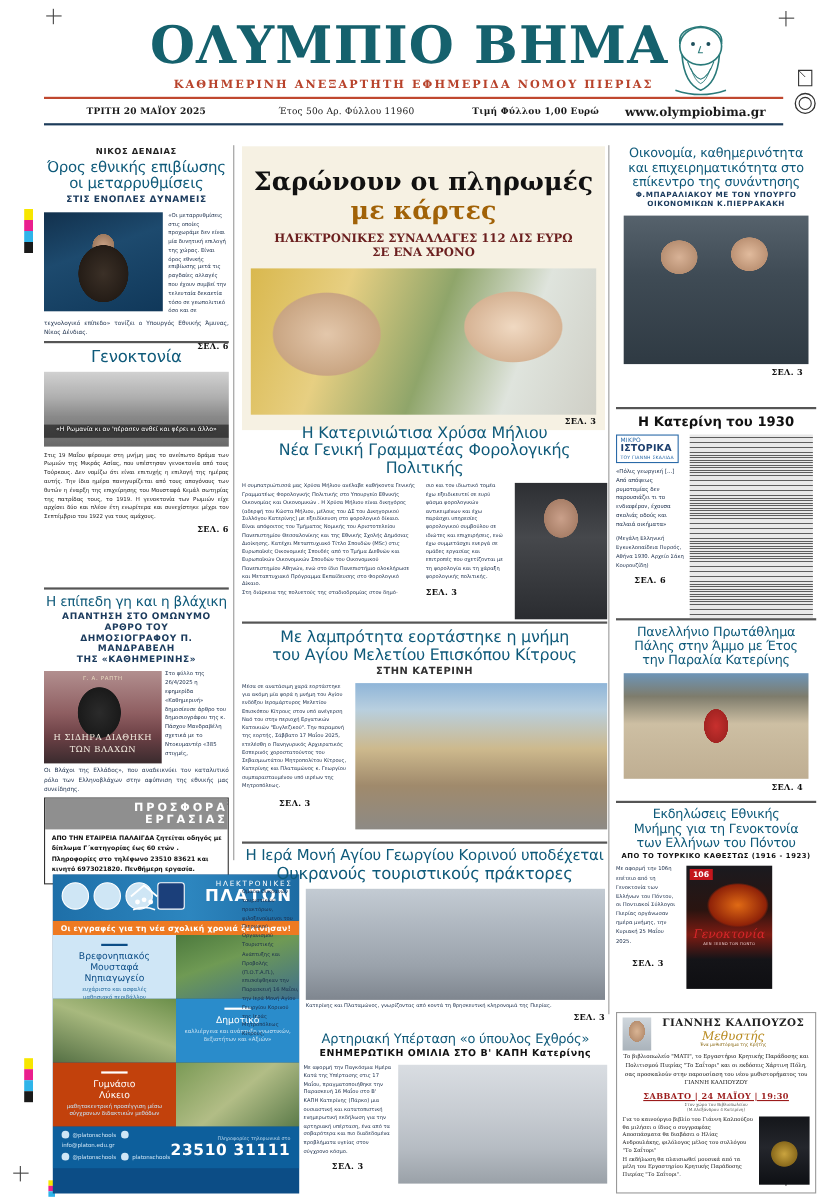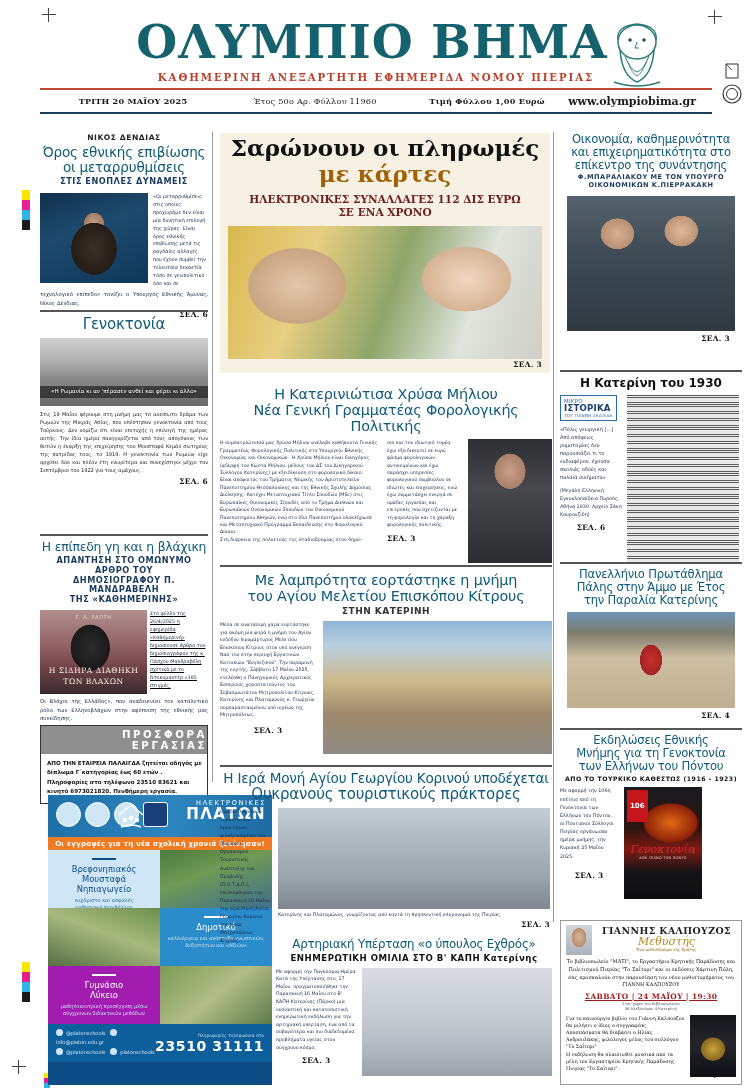--- a/index.html
+++ b/index.html
@@ -171,21 +171,21 @@
   .ad-orange { height:13px; background:#ee7a22; color:#fff; font-size:7px; font-weight:bold;
                display:flex; align-items:center; justify-content:center; letter-spacing:.2px; }
   .ad-grid { display:grid; grid-template-columns:1fr 1fr; }
   .ad-cell { height:58px; padding:8px 7px; position:relative; }
   .ad-cell .dash { width:24px; height:2px; background:#fff; margin:0 auto 4px auto; }
   .ad-cell .t1 { font-size:8.4px; color:#fff; text-align:center; line-height:1.2; }
   .ad-cell .t2 { font-size:5px; color:#c9e2f3; text-align:center; line-height:1.4; margin-top:3px; }
   .c-lblue { background:#cfe6f6; }
   .c-lblue .t1 { color:#0c4d86; } .c-lblue .t2 { color:#2a6fa0; } .c-lblue .dash { background:#0c4d86; }
   .c-mblue { background:#2a8ccb; }
-  .c-dnavy { background:#a21caf; }
+  .c-dnavy { background:#c2410c; }
   .ad-img-a { background:linear-gradient(160deg,#4d7a3e 0%,#6f9a54 40%,#3e6f8e 100%); }
   .ad-img-b { background:linear-gradient(200deg,#6b8f4a 0%,#a8b97e 45%,#546f44 100%); }
   .ad-img-c { background:linear-gradient(140deg,#7a9a55 0%,#b2bd86 50%,#5c7b4a 100%); }
   .ad-foot { background:#0d5f9c; height:38px; display:flex; align-items:center; padding:0 8px; }
   .ad-soc { flex:1; font-size:5px; color:#cfe6f6; line-height:1.9; }
   .ad-soc b { display:inline-block; width:7px; height:7px; border-radius:50%; background:#cfe6f6; margin-right:3px; vertical-align:-1px;}
   .ad-tel { text-align:right; color:#fff; }
   .ad-tel .s { font-size:4.4px; color:#bcd9ef; }
   .ad-tel .n { font-size:14px; font-weight:bold; letter-spacing:.6px; }
 
@@ -293,21 +293,21 @@
     <div class="sel" style="margin-top:2px;">ΣΕΛ. 6</div>
   </div>
 
   <div class="hr-med" style="position:absolute;left:40px;top:534px;width:168px;"></div>
 
   <div class="col" style="left:40px;top:540px;width:168px;">
     <div class="hl-blue" style="font-size:12.4px;">Η επίπεδη γη και η βλάχικη</div>
     <div class="hl-sub">ΑΠΑΝΤΗΣΗ ΣΤΟ ΟΜΩΝΥΜΟ ΑΡΘΡΟ ΤΟΥ</div>
     <div class="hl-sub" style="margin-top:0">ΔΗΜΟΣΙΟΓΡΑΦΟΥ Π. ΜΑΝΔΡΑΒΕΛΗ</div>
     <div class="hl-sub" style="margin-top:0">ΤΗΣ «ΚΑΘΗΜΕΡΙΝΗΣ»</div>
-    <div style="display:flex;gap:3px;margin-top:5px;text-decoration:underline;">
+    <div style="display:flex;gap:3px;margin-top:5px;">
       <div class="photo ph-book" style="width:107px;height:84px;">
         <div style="position:absolute;top:4px;left:0;right:0;text-align:center;font-size:5px;color:#e8d9c0;letter-spacing:.6px;">Γ. Α. ΡΑΠΤΗ</div>
         <div style="position:absolute;bottom:19px;left:0;right:0;text-align:center;font-family:'DejaVu Serif',serif;font-size:7.6px;color:#f3ece0;letter-spacing:.5px;">Η ΣΙΔΗΡΑ ΔΙΑΘΗΚΗ</div>
         <div style="position:absolute;bottom:8px;left:0;right:0;text-align:center;font-family:'DejaVu Serif',serif;font-size:7.6px;color:#f3ece0;letter-spacing:.5px;">ΤΩΝ ΒΛΑΧΩΝ</div>
       </div>
       <div class="body-txt" style="width:56px;font-size:4.9px;text-align:left;">Στο φύλλο της 26/4/2025 η εφημερίδα «Καθημερινή» δημοσίευσε άρθρο του δημοσιογράφου της κ. Πάσχου Μανδραβέλη σχετικά με το Ντοκυμαντέρ «385 στιγμές,</div>
     </div>
     <div class="body-txt" style="margin-top:3px;">Οι Βλάχοι της Ελλάδος», που αναδεικνύει τον καταλυτικό ρόλο των Ελληνοβλάχων στην αφύπνιση της εθνικής μας συνείδησης.</div>
     <div class="sel" style="margin-top:2px;">ΣΕΛ. 2</div>
   </div>
@@ -370,21 +370,21 @@
         <div><b></b><span>@platonschools</span>
              &nbsp;&nbsp;<b></b><span>platonschools</span></div>
       </div>
       <div class="ad-tel">
         <div class="s">Πληροφορίες τηλεφωνικά στο</div>
         <div class="n">23510 31111</div>
       </div>
     </div>
   </div>
 
-  <div class="col" style="left:220px;top:133px;width:330px;background:#f6f1e3;padding:2px 8px 4px 8px;">
+  <div class="col" style="left:220px;top:133px;width:330px;background:#f6f1e3;padding:20px 8px 4px 8px;">
     <div style="font-family:'DejaVu Serif',serif;font-weight:bold;font-size:23px;color:#111;text-align:center;line-height:1.12;">Σαρώνουν οι πληρωμές</div>
     <div style="font-family:'DejaVu Serif',serif;font-weight:bold;font-size:23px;color:#a16207;text-align:center;line-height:1.12;">με κάρτες</div>
     <div style="font-family:'DejaVu Serif',serif;font-weight:bold;font-size:10.6px;color:#6b1f1f;text-align:center;margin-top:6px;line-height:1.25;">ΗΛΕΚΤΡΟΝΙΚΕΣ ΣΥΝΑΛΛΑΓΕΣ 112 ΔΙΣ ΕΥΡΩ</div>
     <div style="font-family:'DejaVu Serif',serif;font-weight:bold;font-size:10.6px;color:#6b1f1f;text-align:center;line-height:1.25;">ΣΕ ΕΝΑ ΧΡΟΝΟ</div>
     <div class="photo ph-pos" style="width:314px;height:133px;margin-top:7px;"></div>
     <div class="sel" style="margin-top:1px;">ΣΕΛ. 3</div>
   </div>
 
   <div class="col" style="left:220px;top:386px;width:332px;">
     <div class="hl-blue lg" style="font-size:14.4px;">Η Κατερινιώτισα Χρύσα Μήλιου</div>
@@ -488,21 +488,21 @@
     <div class="hl-blue sm" style="font-size:11.6px;">Εκδηλώσεις Εθνικής</div>
     <div class="hl-blue sm" style="font-size:11.6px;">Μνήμης για τη Γενοκτονία</div>
     <div class="hl-blue sm" style="font-size:11.6px;">των Ελλήνων του Πόντου</div>
     <div class="hl-sub gray" style="font-size:6.2px;color:#111;">ΑΠΟ ΤΟ ΤΟΥΡΚΙΚΟ ΚΑΘΕΣΤΩΣ (1916 - 1923)</div>
     <div style="display:flex;gap:6px;margin-top:5px;">
       <div style="width:58px;">
         <div class="body-txt" style="font-size:4.8px;line-height:1.7;text-align:left;">Με αφορμή την 106η επέτειο από τη Γενοκτονία των Ελλήνων του Πόντου, οι Ποντιακοί Σύλλογοι Πιερίας οργάνωσαν ημέρα μνήμης, την Κυριακή 25 Μαΐου 2025.</div>
         <div class="sel c" style="margin-top:10px;">ΣΕΛ. 3</div>
       </div>
       <div class="photo ph-poster" style="width:78px;height:112px;">
-        <div style="position:absolute;left:3px;top:3px;background:#c4161c;color:#fff;font-size:7px;font-weight:bold;padding:12px 3px;">106</div>
+        <div style="position:absolute;left:3px;top:3px;background:#c4161c;color:#fff;font-size:7px;font-weight:bold;padding:1px 3px;">106</div>
         <div style="position:absolute;left:0;right:0;top:56px;text-align:center;font-family:'DejaVu Serif',serif;font-size:11px;font-style:italic;color:#d6262a;">Γενοκτονία</div>
         <div style="position:absolute;left:0;right:0;top:69px;text-align:center;font-size:3.4px;color:#e9c9c9;letter-spacing:.3px;">ΔΕΝ ΞΕΧΝΩ ΤΟΝ ΠΟΝΤΟ</div>
       </div>
     </div>
   </div>
 
   <div class="kal col" style="left:560px;top:920px;width:182px;height:165px;padding:4px 5px;">
     <div style="display:flex;gap:5px;align-items:flex-start;">
       <div class="photo ph-kalpouzos" style="width:26px;height:30px;flex:none;"></div>
       <div style="flex:1;">

